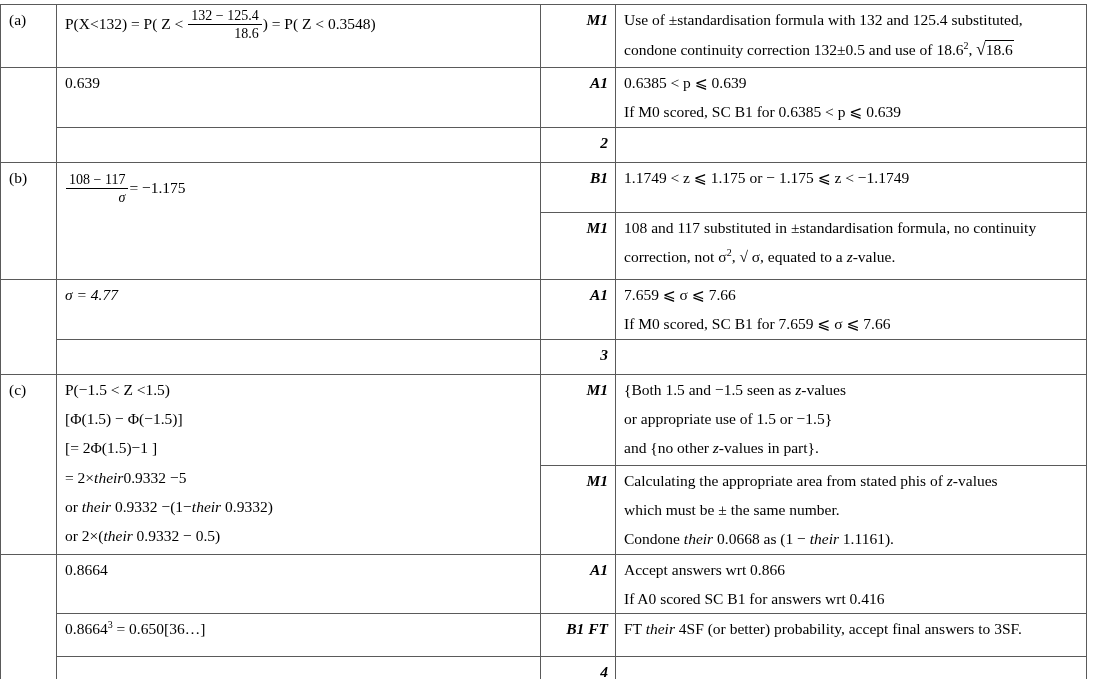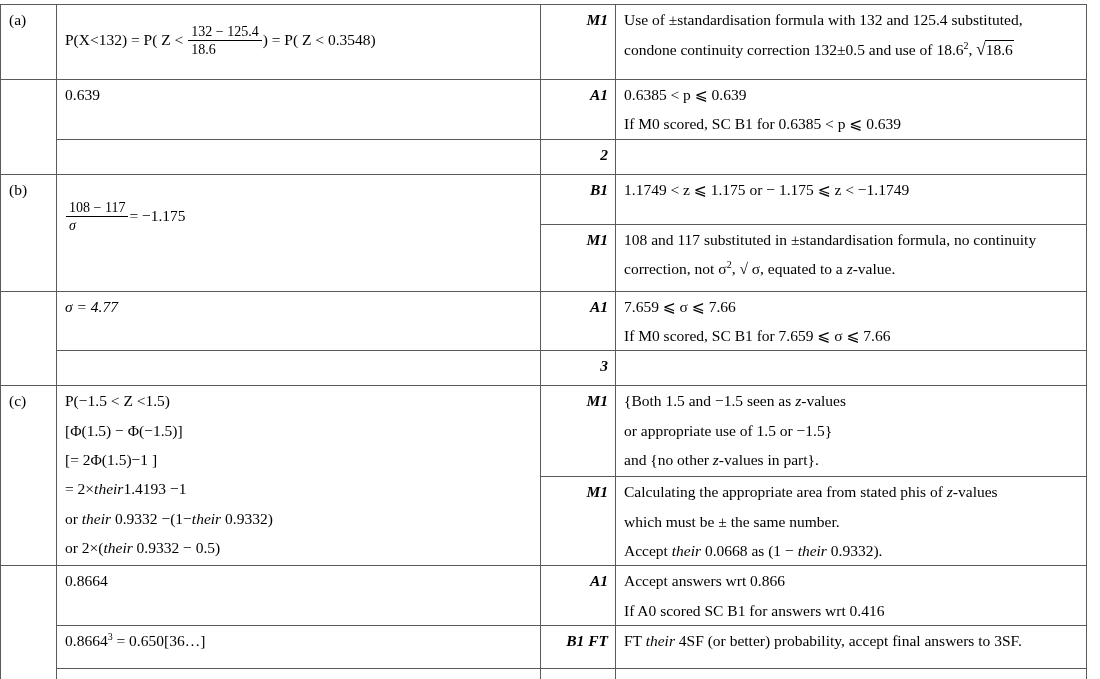--- a/index.html
+++ b/index.html
@@ -72,23 +72,23 @@
   .bd { font-weight: normal; }
   .mathvar { font-style: italic; }
 
   .line { display: block; white-space: nowrap; }
   .line + .line { margin-top: 8px; }
 
   
   .frac {
     display: inline-block;
     vertical-align: middle;
-    text-align: left;
+    text-align: right;
     line-height: 1.1;
-    margin: 16px 1px;
+    margin: 0 1px;
     position: relative;
     top: -1px;
   }
   .frac > .num {
     display: block;
     border-bottom: 1.3px solid #000;
     padding: 0 3px 1px 3px;
     font-size: 14px;
   }
   .frac > .den {
@@ -217,38 +217,38 @@
         <td class="mark">3</td>
         <td class="notes"></td>
       </tr>
 
       <tr>
         <td class="part" rowspan="2">(c)</td>
         <td class="work" rowspan="2" style="height:148px;">
           <span class="line">P(−1.5 &lt; Z &lt;1.5)</span>
           <span class="line">[Φ(1.5) − Φ(−1.5)]</span>
           <span class="line"><span>[=  2Φ</span><span>(1.5)</span><span>−1 ]</span></span>
-          <span class="line eqline"><span>= 2×</span><span class="it">their</span><span>1.4193 −1</span></span>
+          <span class="line eqline"><span>= 2×</span><span class="it">their</span><span>0.9332 −5</span></span>
           <span class="line eqline"><span class="bd">or</span>&nbsp;<span class="it">their</span>&nbsp;<span>0.9332 −</span><span>(1−</span><span class="it">their</span>&nbsp;<span>0.9332</span><span>)</span></span>
           <span class="line eqline"><span class="bd">or</span>&nbsp;<span>2×(</span><span class="it">their</span>&nbsp;<span>0.9332 − 0.5</span><span>)</span></span>
         </td>
         <td class="mark h-c1">M1</td>
         <td class="notes h-c1">
           <span class="line"><span>{Both 1.5 and −1.5 seen as </span><span class="it">z</span><span>-values</span></span>
           <span class="line"><span class="bd">or</span><span> appropriate use of 1.5 or −1.5}</span></span>
           <span class="line"><span class="bd">and</span><span> {no other </span><span class="it">z</span><span>-values in part}.</span></span>
         </td>
       </tr>
 
       <tr>
         <td class="mark h-c2">M1</td>
         <td class="notes h-c2">
           <span class="line"><span>Calculating the appropriate area from stated phis of </span><span class="it">z</span><span>-values</span></span>
           <span class="line">which must be ± the same number.</span>
-          <span class="line"><span>Accept </span><span class="it">their</span><span> 0.0668 as (1 − </span><span class="it">their</span><span> 0.9332).</span></span>
+          <span class="line"><span>Condone </span><span class="it">their</span><span> 0.0668 as (1 − </span><span class="it">their</span><span> 1.1161).</span></span>
         </td>
       </tr>
 
       <tr>
         <td class="part blank"></td>
         <td class="work h-ca1">
           <span class="line">0.8664</span>
         </td>
         <td class="mark">A1</td>
         <td class="notes">

